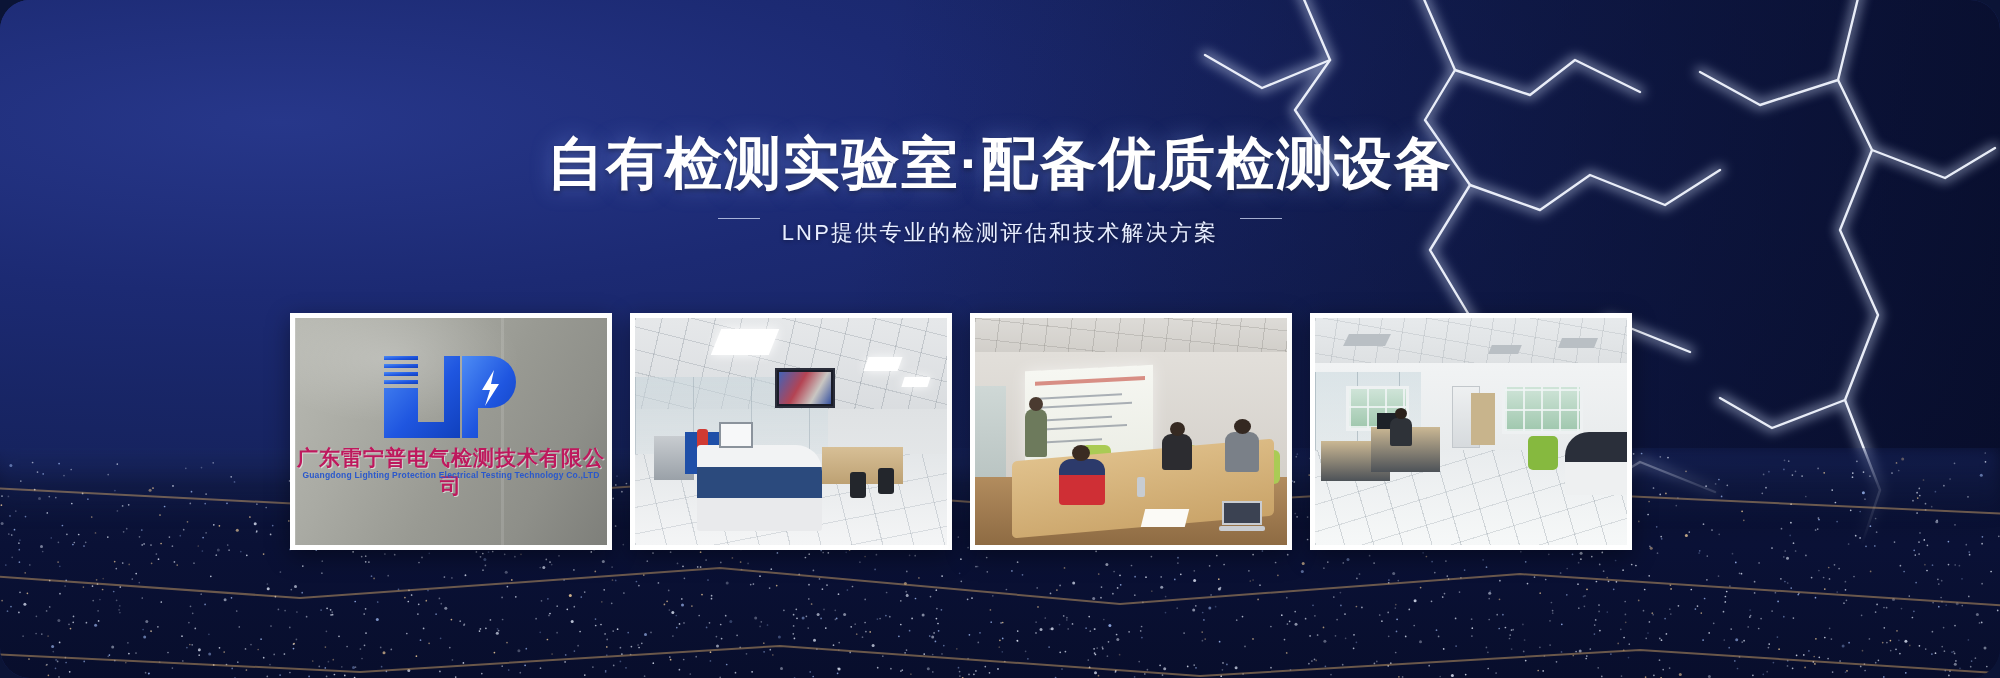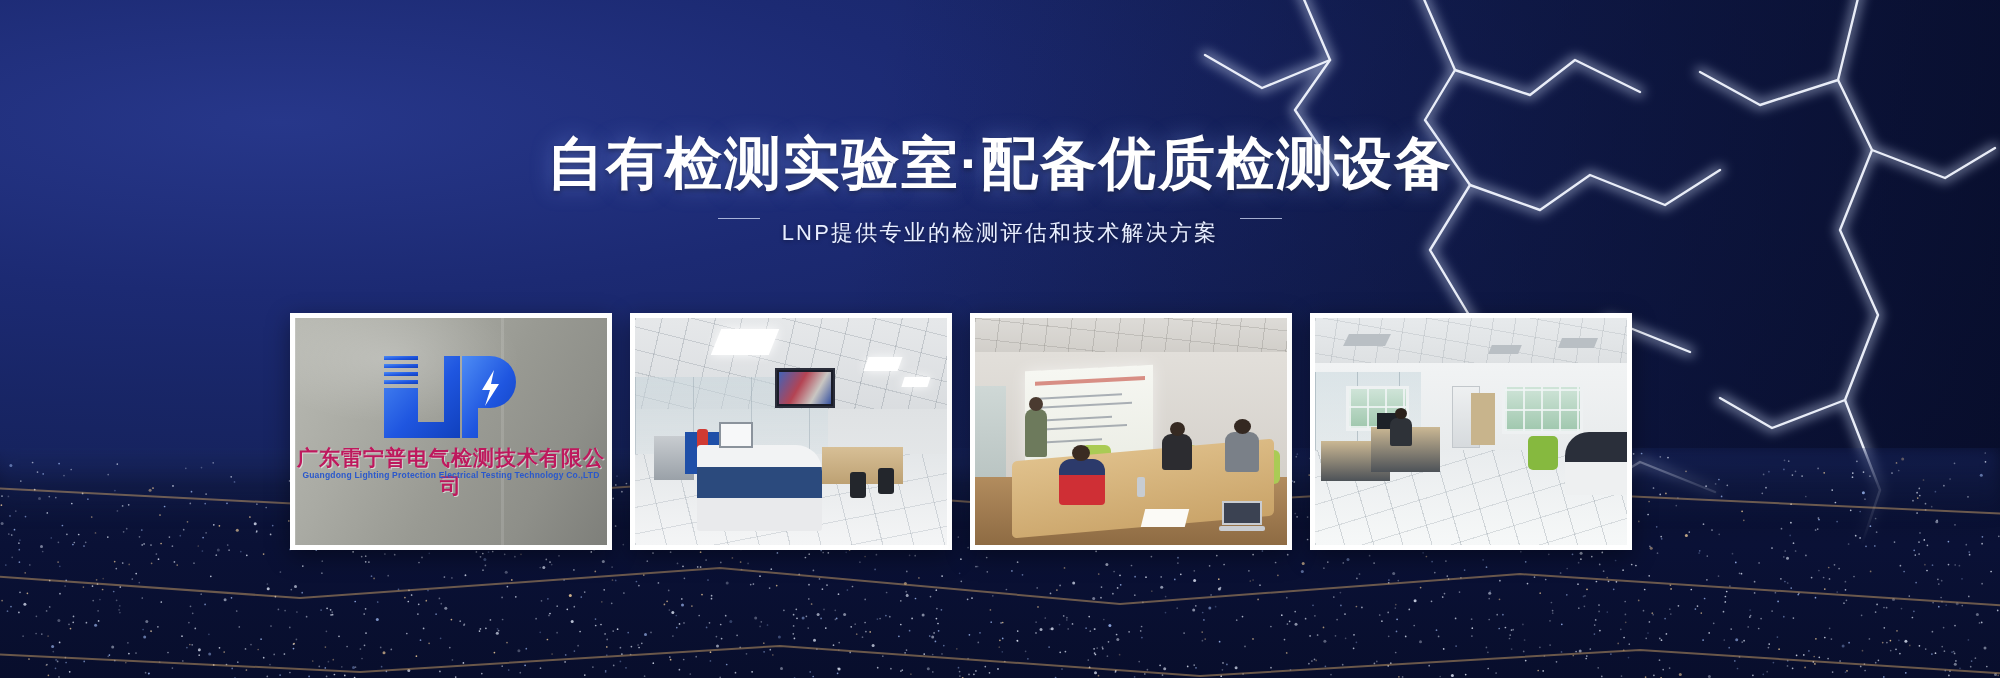--- a/index.html
+++ b/index.html
@@ -1,19 +1,19 @@
 <!DOCTYPE html>
 <html><head>
 <meta charset="utf-8">
 <style>
   * { margin:0; padding:0; box-sizing:border-box; }
   html,body { width:2000px; height:678px; overflow:hidden; background:#0b1436;
               font-family:"Liberation Sans","DejaVu Sans",sans-serif; }
 
-  .banner { position:relative; width:2000px; height:678px; overflow:hidden; }
+  .banner { position:relative; width:2000px; height:678px; overflow:hidden;border-radius:30px; }
 
   
   .sky {
     position:absolute; inset:0;
     background:
       radial-gradient(120% 90% at 14% 18%, #27378a 0%, #1c2a73 28%, #16235f 55%, #111b4c 100%),
       linear-gradient(160deg,#223184 0%,#172561 45%,#0e1943 100%);
   }
   .sky-right-dark {
     position:absolute; inset:0;

